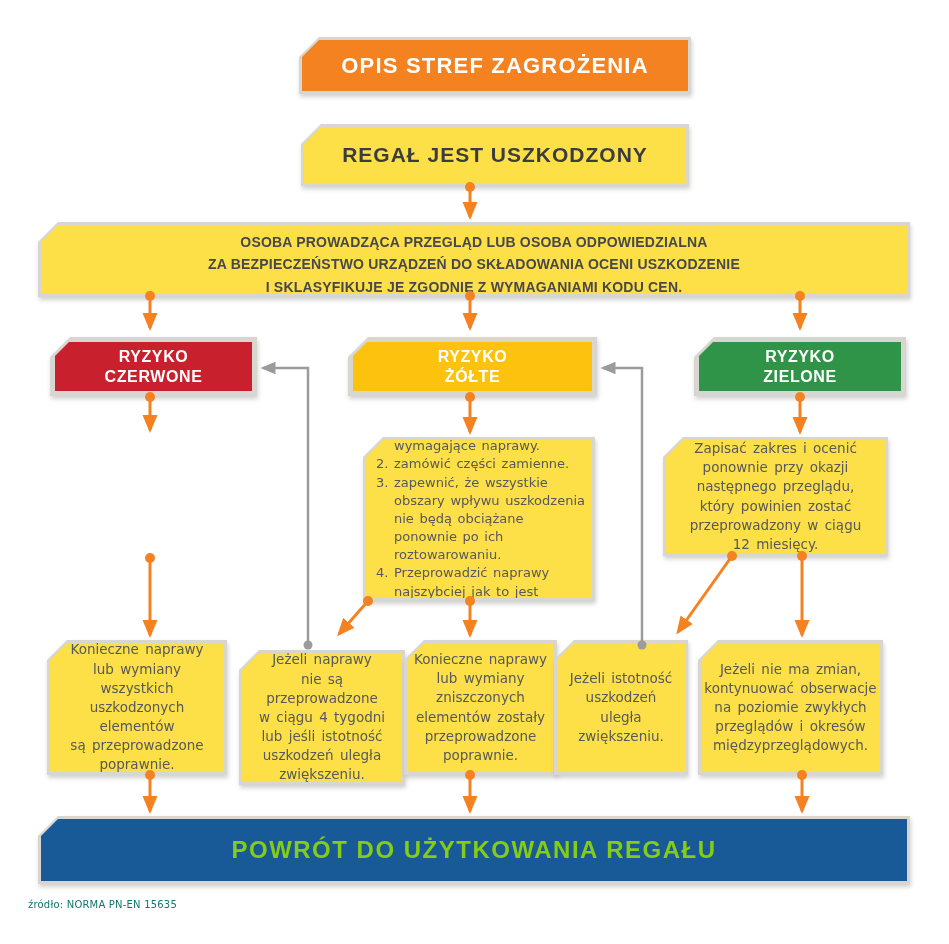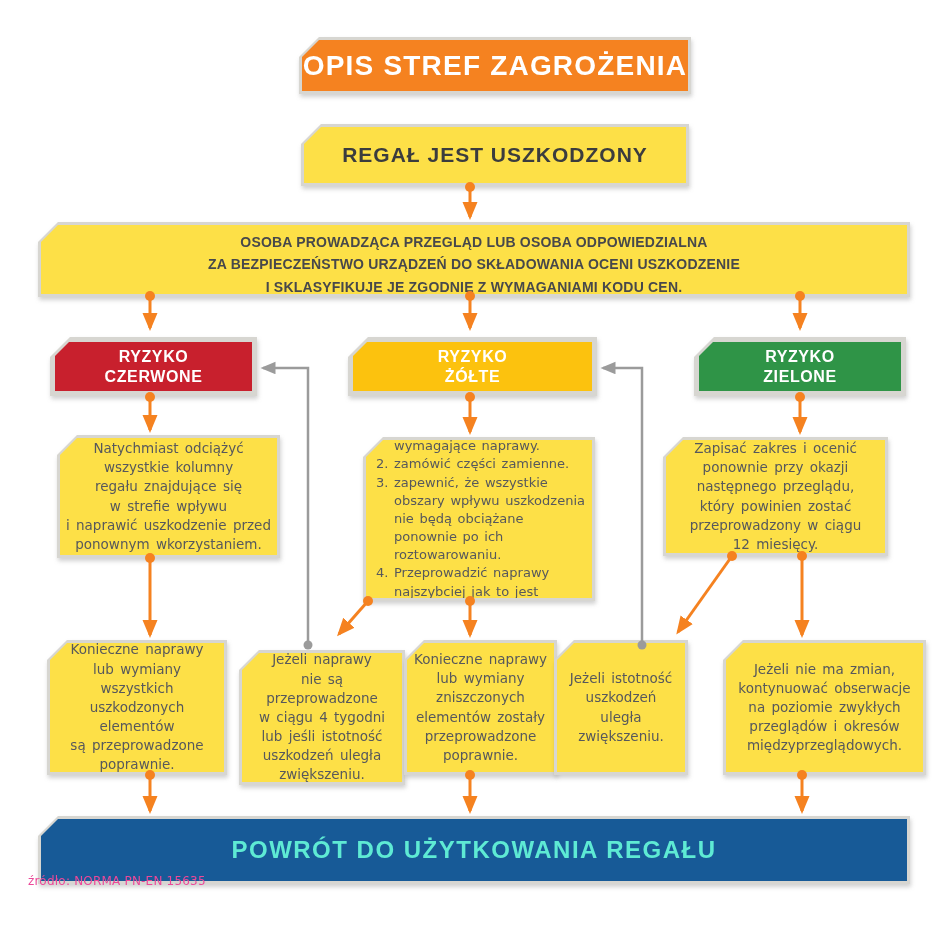--- a/index.html
+++ b/index.html
@@ -12,32 +12,32 @@
   .cut { position:absolute; inset:0; background:#D7D6D1;
          clip-path:polygon(20px 0,100% 0,100% 100%,0 100%,0 20px); }
   .in  { position:absolute; inset:3px; background:#fde047;
          clip-path:polygon(17px 0,100% 0,100% 100%,0 100%,0 17px);
          display:flex; align-items:center; justify-content:center; text-align:center; }
   .thick .in { inset:5px; clip-path:polygon(14px 0,100% 0,100% 100%,0 100%,0 14px); }
 
   .ml { white-space:pre-line; }
 
   .banner-txt { font-family:"Liberation Sans", sans-serif; font-weight:bold;
-                color:#ffffff; font-size:28px; letter-spacing:1.2px; }
+                color:#ffffff; font-size:22px; letter-spacing:1.2px; }
   .damaged-txt { font-family:"Liberation Sans", sans-serif; font-weight:bold;
                  color:#3B3C3E; font-size:21px; letter-spacing:1px; }
   .assess-txt { font-family:"Liberation Sans", sans-serif; font-weight:bold;
                 color:#47484B; font-size:14px; line-height:1.62; letter-spacing:0.2px;margin-top:10px; }
   .risk-txt { font-family:"Liberation Sans", sans-serif; font-weight:bold;
               color:#ffffff; font-size:16px; line-height:1.22; letter-spacing:0.6px; }
   .body-txt { color:#57585C; font-size:13.5px; line-height:1.42; word-spacing:2px; }
   .footer-txt { font-family:"Liberation Sans", sans-serif; font-weight:bold;
-                color:#5eead4; font-size:24px; letter-spacing:1.5px; }
-  .source { position:absolute; left:28px; top:874px; color:#ec4899;
-            font-size:12px; letter-spacing:0.2px; }
+                color:#84cc16; font-size:24px; letter-spacing:1.5px; }
+  .source { position:absolute; left:28px; top:899px; color:#0f766e;
+            font-size:10px; letter-spacing:0.2px; }
 
   .fill-orange > .in { background:#F58220; }
   .fill-red    > .in { background:#C8202D; }
   .fill-yellow > .in { background:#FCC20E; }
   .fill-green  > .in { background:#2F9447; }
   .fill-blue   > .in { background:#175A97; }
 
   .steps { margin:0; padding:0 6px 0 24px; text-align:left; }
   .steps li { color:#57585C; font-size:13px; line-height:1.4; word-spacing:1.5px; }
 
@@ -96,32 +96,20 @@
   </div>
   <div class="box thick" style="left:694px;top:337px;width:212px;height:59px">
     <div class="cut fill-green thick">
         <div class="in">
       <div class="risk-txt ml">RYZYKO
 ZIELONE</div>
     </div>
       </div>
   </div>
 
-  <div class="box" style="left:57px;top:435px;width:223px;height:123px">
-    <div class="cut">
-        <div class="in">
-      <div class="body-txt ml">Natychmiast odciążyć
-wszystkie kolumny
-regału znajdujące się
-w strefie wpływu
-i naprawić uszkodzenie przed
-ponownym wkorzystaniem.</div>
-    </div>
-      </div>
-  </div>
   <div class="box" style="left:363px;top:437px;width:232px;height:164px">
     <div class="cut">
         <div class="in" style="justify-content:flex-start;text-align:left;padding-left:4px">
       <ol class="steps">
         <li>zidentyfikować uszkodzenie wymagające naprawy.</li>
         <li>zamówić części zamienne.</li>
         <li>zapewnić, że wszystkie obszary wpływu uszkodzenia nie będą obciążane ponownie po ich roztowarowaniu.</li>
         <li>Przeprowadzić naprawy najszybciej jak to jest możliwe.</li>
       </ol>
     </div>
@@ -181,21 +169,21 @@
   <div class="box" style="left:554px;top:640px;width:134px;height:135px">
     <div class="cut">
         <div class="in">
       <div class="body-txt ml">Jeżeli istotność
 uszkodzeń
 uległa
 zwiększeniu.</div>
     </div>
       </div>
   </div>
-  <div class="box" style="left:723px;top:640px;width:203px;height:135px">
+  <div class="box" style="left:698px;top:640px;width:185px;height:135px">
     <div class="cut">
         <div class="in">
       <div class="body-txt ml">Jeżeli nie ma zmian,
 kontynuować obserwacje
 na poziomie zwykłych
 przeglądów i okresów
 międzyprzeglądowych.</div>
     </div>
       </div>
   </div>

